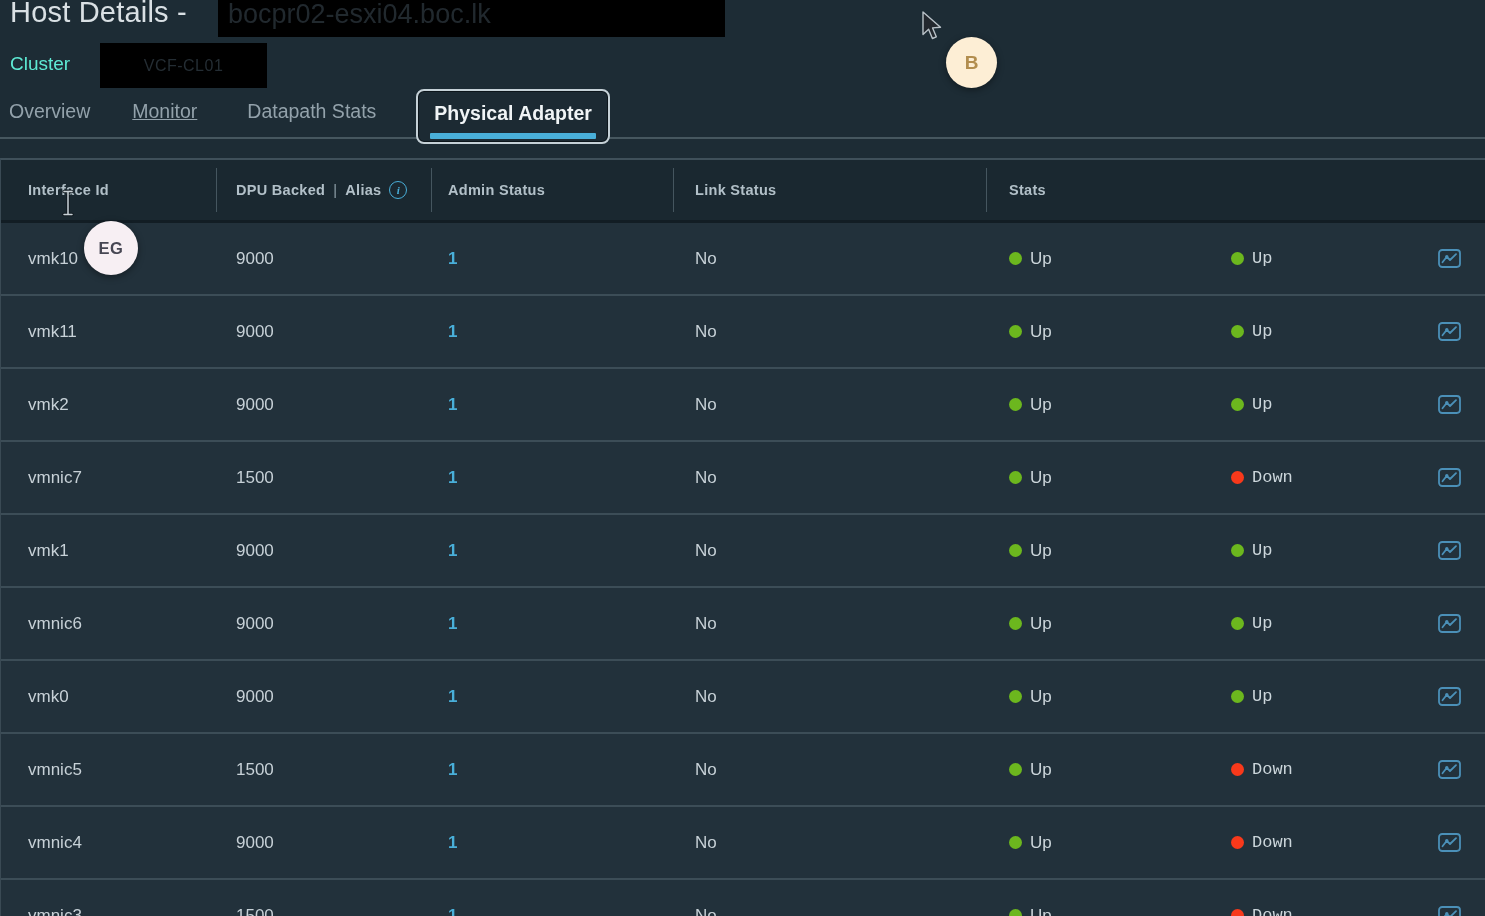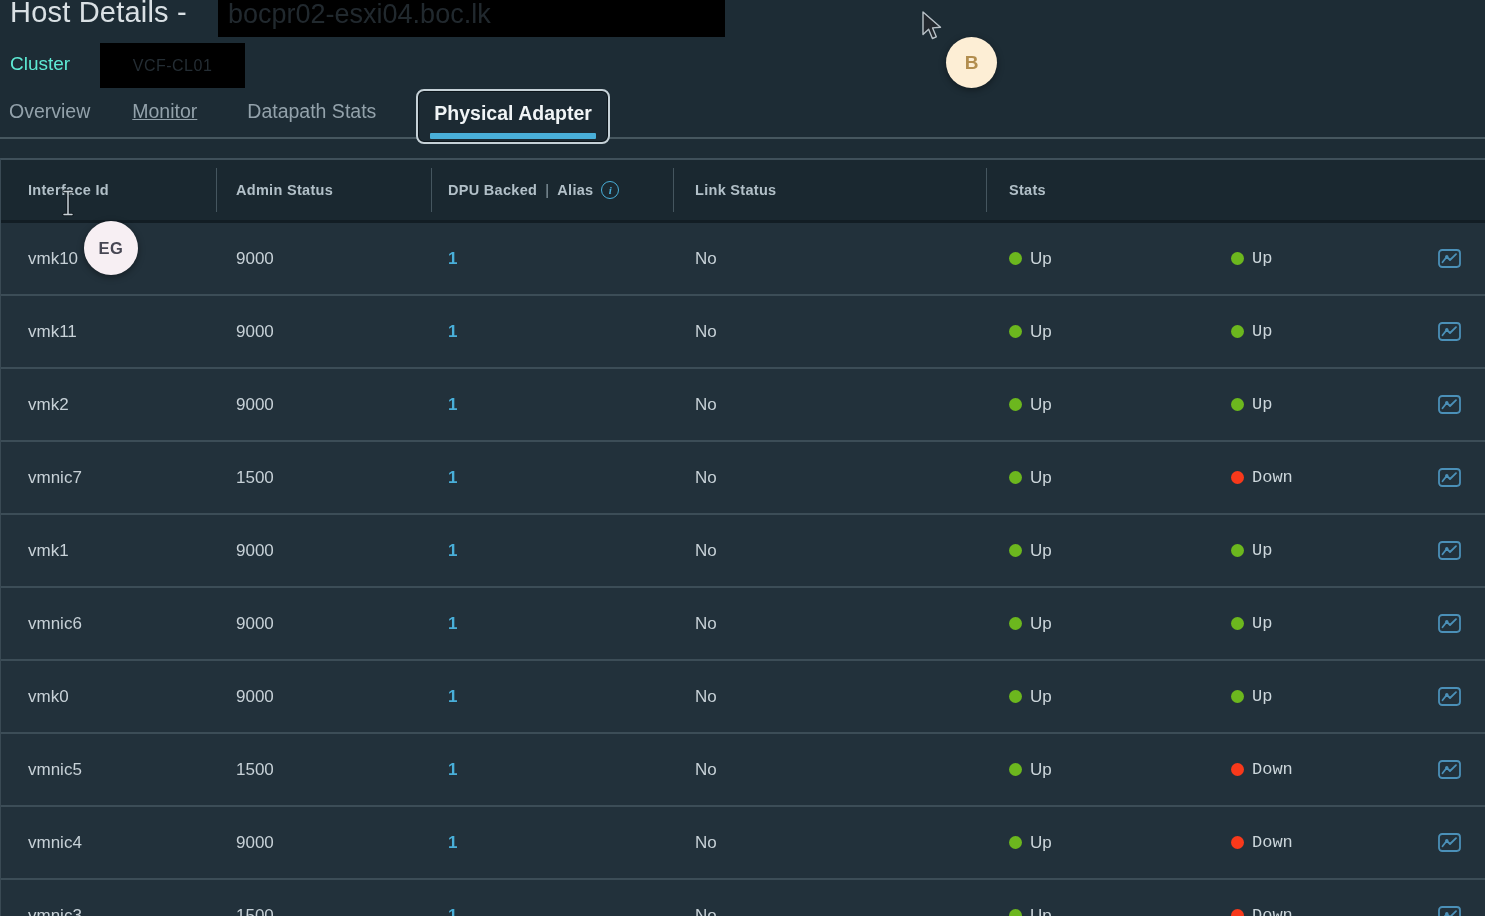--- a/index.html
+++ b/index.html
@@ -36,21 +36,21 @@
   }
   .redact-host .ghost {
     position: absolute; top: -1px; left: 10px;
     font-size: 27px; color: #343f48; opacity: 0.65; white-space: nowrap;
   }
   .cluster-line {
     position: absolute; top: 53px; left: 10px;
     font-size: 19px; color: #5eead4;
   }
   .redact-cluster {
-    position: absolute; top: 43px; left: 100px; width: 145px; height: 45px;
+    position: absolute; top: 43px; left: 100px; width: 167px; height: 45px;
     background: #000; display: flex; align-items: center; justify-content: center;
     overflow: hidden;
   }
   .redact-cluster .ghost {
     font-size: 16px; color: #2e3941; opacity: 0.8; letter-spacing: 0.5px;
   }
 
   
   .tabs {
     position: absolute; top: 86px; left: 0; width: 1485px; height: 51px;
@@ -179,27 +179,27 @@
     <div class="tab-active-inner">
       <div class="lbl">Physical Adapter</div>
       <div class="tab-active-underline"></div>
     </div>
   </div>
 </div>
 
 <div class="adapter-table">
   <div class="thead">
     <div class="th">Interface Id</div>
-    <div class="th">Admin Status</div>
     <div class="th">
       <span>DPU Backed</span>
       <span class="dpu-divider">|</span>
       <span>Alias</span>
       <span class="info-icon">i</span>
     </div>
+    <div class="th">Admin Status</div>
     <div class="th">Link Status</div>
     <div class="th">Stats</div>
   </div>
   <div class="tbody">
   <div class="row">
     <div class="cell">vmk10</div>
     <div class="cell">9000</div>
     <div class="cell cell-link">1</div>
     <div class="cell">No</div>
     <div class="cell status">

